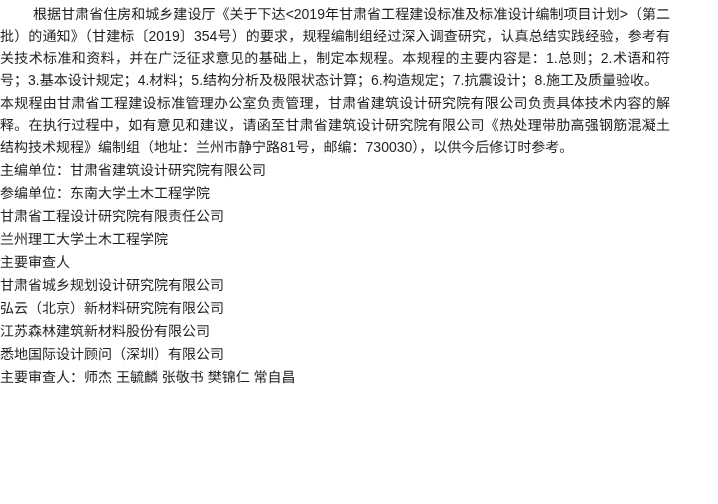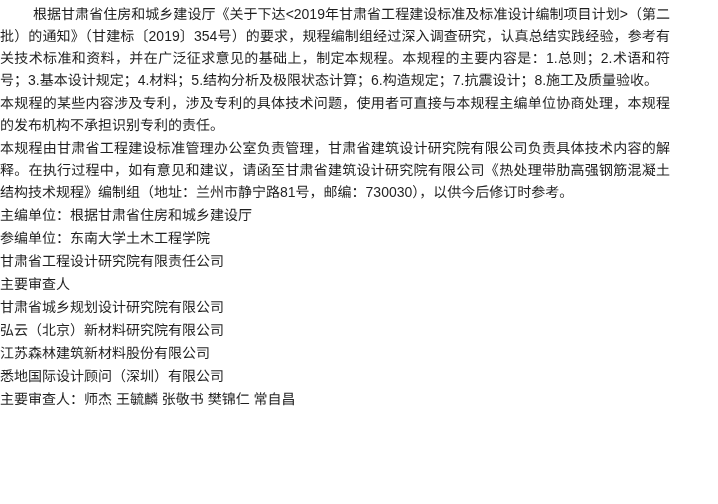--- a/index.html
+++ b/index.html
@@ -28,24 +28,24 @@
   }
   .page p.indent {
     text-indent: 33px;
   }
 </style>
 </head>
 <body>
 
 <div class="page">
   <p class="indent">根据甘肃省住房和城乡建设厅《关于下达&lt;2019年甘肃省工程建设标准及标准设计编制项目计划&gt;（第二批）的通知》（甘建标〔2019〕354号）的要求，规程编制组经过深入调查研究，认真总结实践经验，参考有关技术标准和资料，并在广泛征求意见的基础上，制定本规程。本规程的主要内容是：1.总则；2.术语和符号；3.基本设计规定；4.材料；5.结构分析及极限状态计算；6.构造规定；7.抗震设计；8.施工及质量验收。</p>
-  <p>本规程的某些内容涉及专利，涉及专利的具体技术问题，使用者可直接与本规程主编单位协商处理，本规程的发布机构不承担识别专利的责任。</p>
   <p>本规程由甘肃省工程建设标准管理办公室负责管理，甘肃省建筑设计研究院有限公司负责具体技术内容的解释。在执行过程中，如有意见和建议，请函至甘肃省建筑设计研究院有限公司《热处理带肋高强钢筋混凝土结构技术规程》编制组（地址：兰州市静宁路81号，邮编：730030），以供今后修订时参考。</p>
-  <p>主编单位：根据甘肃省住房和城乡建设厅</p>
+  <p>主编单位：甘肃省建筑设计研究院有限公司</p>
   <p>参编单位：东南大学土木工程学院</p>
   <p>甘肃省工程设计研究院有限责任公司</p>
+  <p>兰州理工大学土木工程学院</p>
   <p>主要审查人</p>
   <p>甘肃省城乡规划设计研究院有限公司</p>
   <p>弘云（北京）新材料研究院有限公司</p>
   <p>江苏森林建筑新材料股份有限公司</p>
   <p>悉地国际设计顾问（深圳）有限公司</p>
   <p>主要审查人：师杰 王毓麟 张敬书 樊锦仁 常自昌</p>
 </div>
 
 </body></html>

